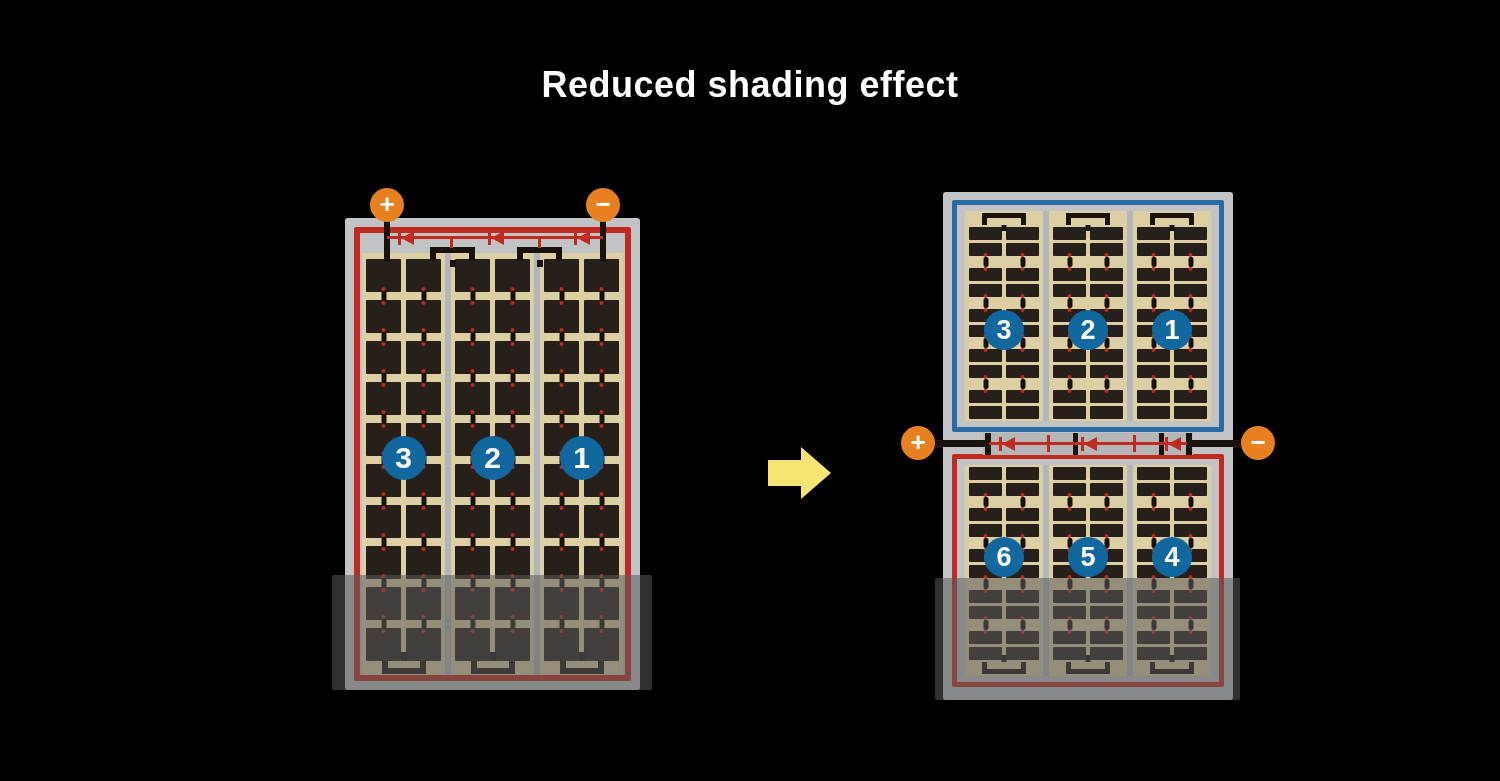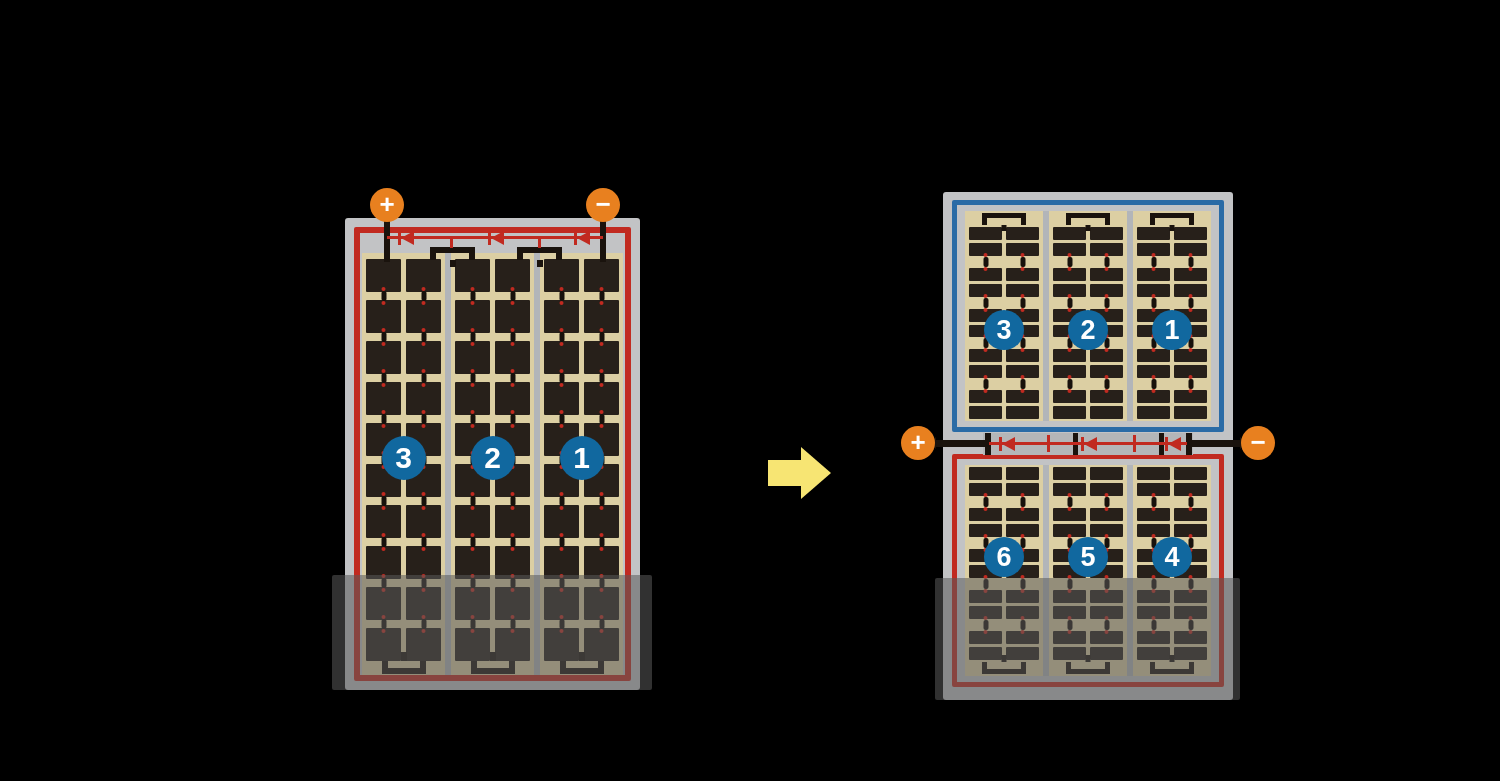--- a/index.html
+++ b/index.html
@@ -65,20 +65,21 @@
   .arrow{position:absolute;left:768px;top:447px;width:64px;height:52px;}
   .arrow .body{position:absolute;left:0;top:13px;width:33px;height:26px;background:var(--yellow);}
   .arrow .head{position:absolute;left:33px;top:0;width:0;height:0;
                border-top:26px solid transparent;border-bottom:26px solid transparent;
                border-left:30px solid var(--yellow);}
 </style>
 </head>
 <body>
 
 <div class="stage">
+  <div class="title">Reduced shading effect</div>
 
   <div id="panel-before" class="panel">
       <div class="red-frame"></div>
       <div class="tan">
         <div class="group">
           <div class="col col-full">
             <div class="cell"></div>
             <div class="joint">
               <div class="jdot"></div>
             </div>

